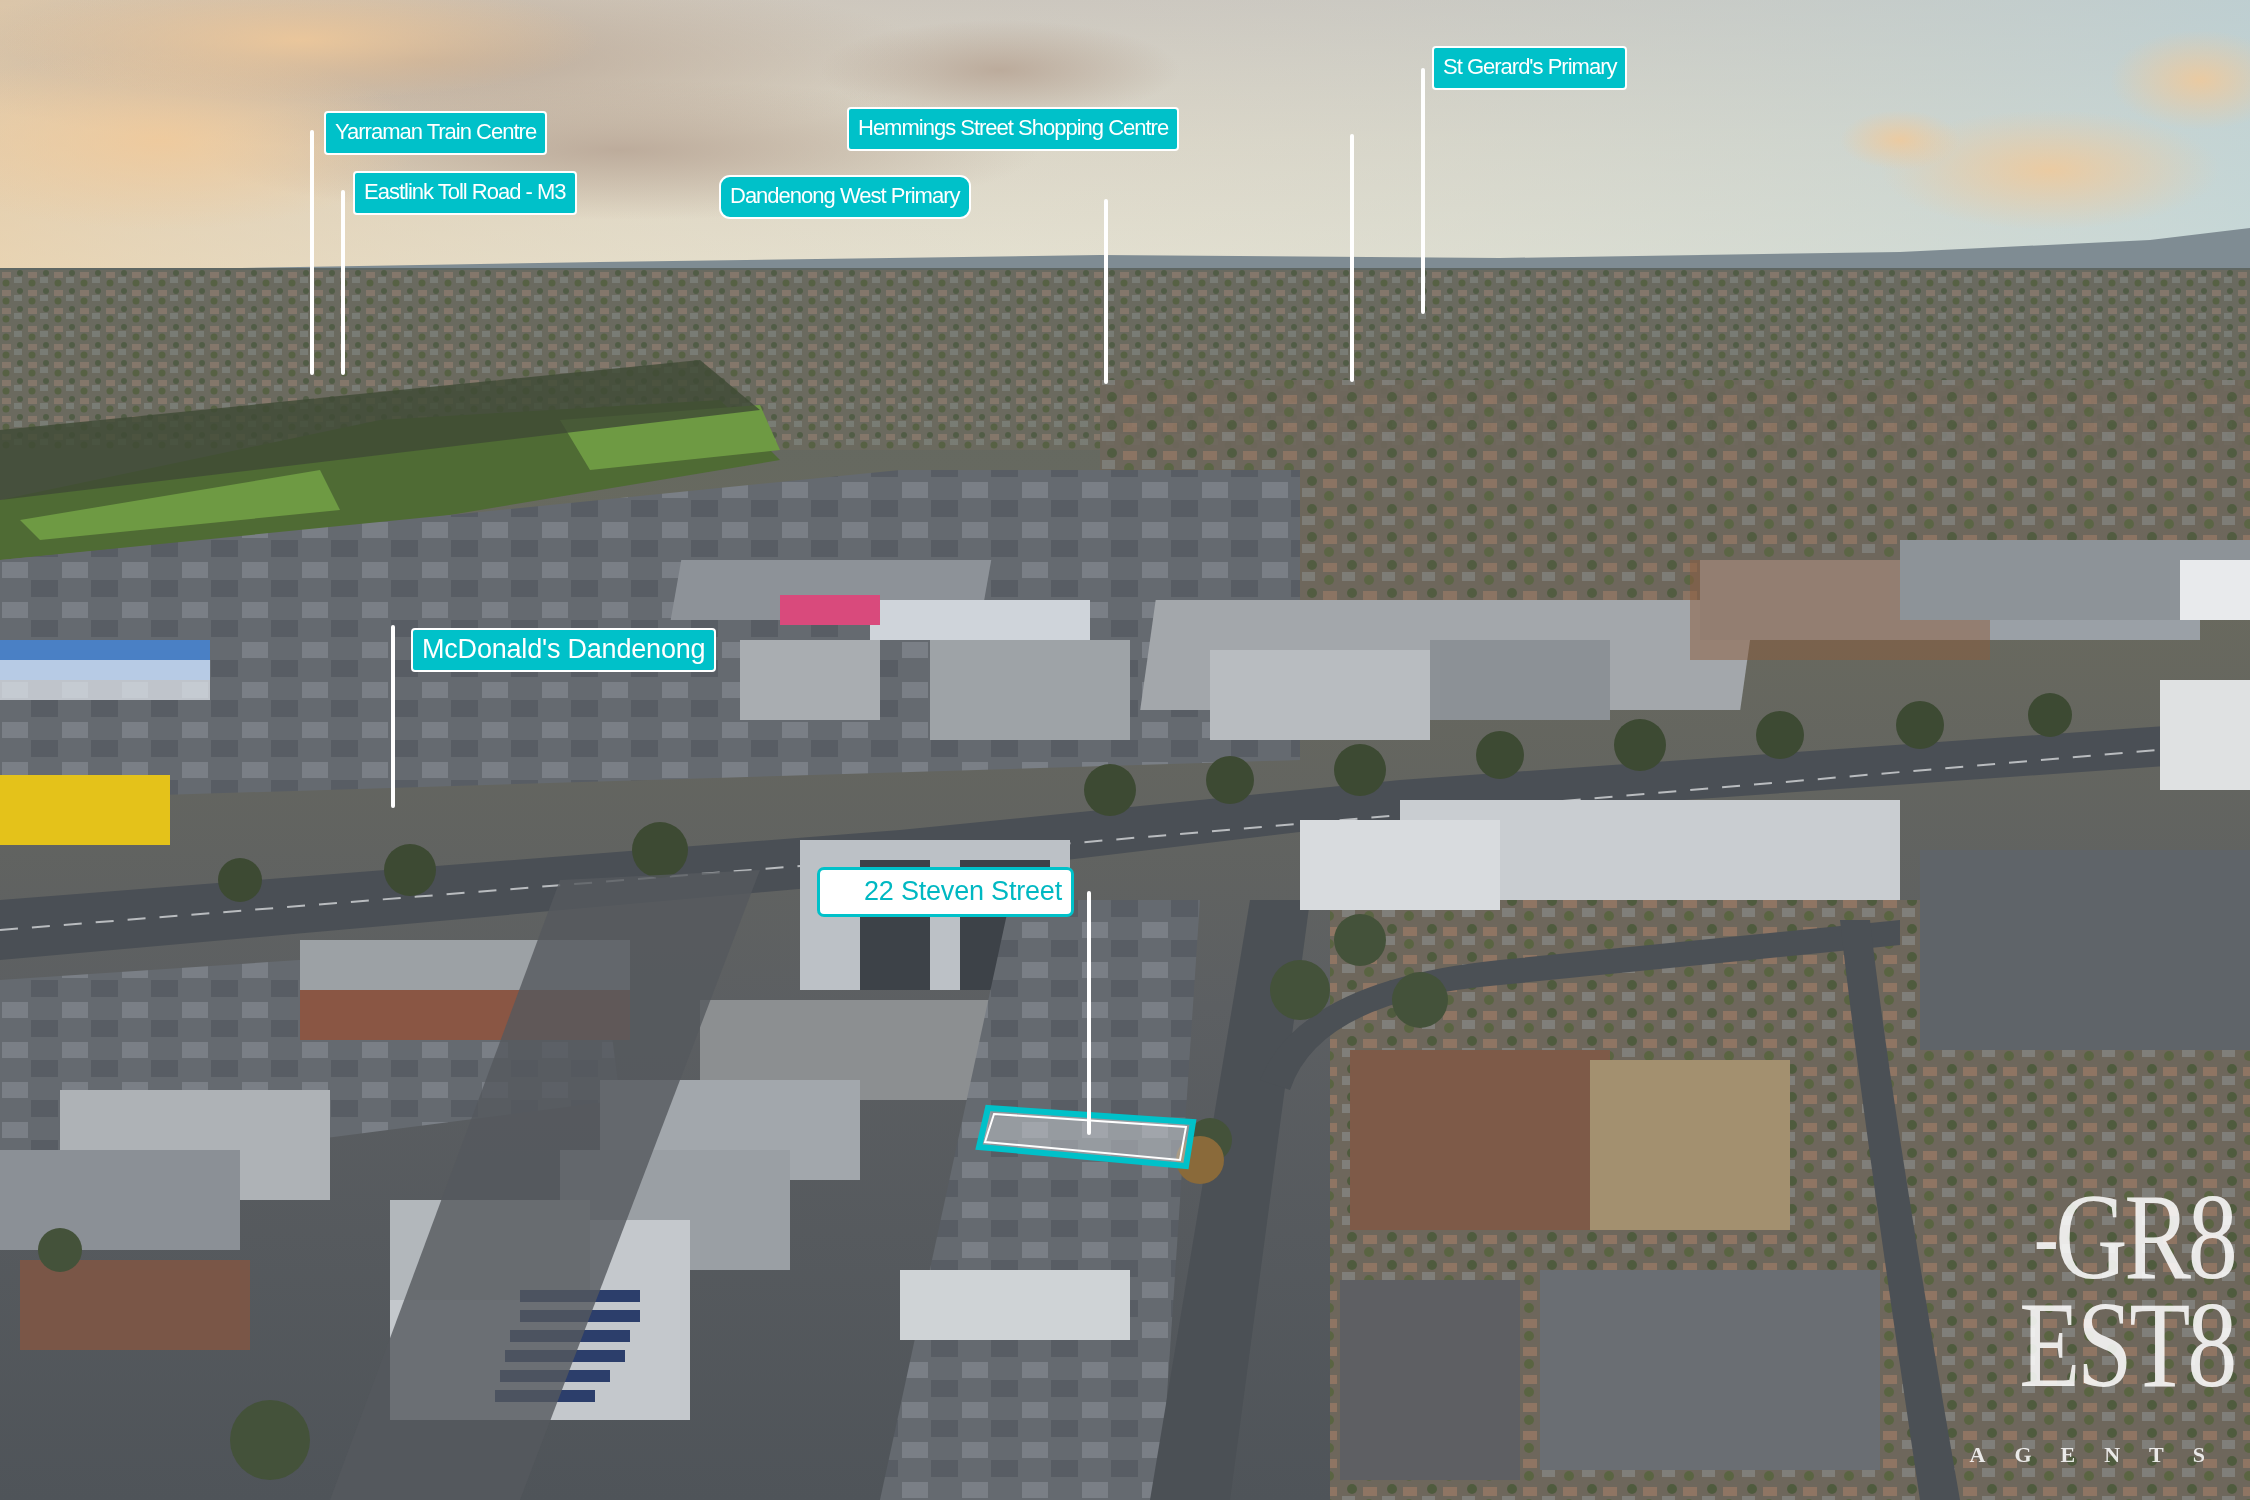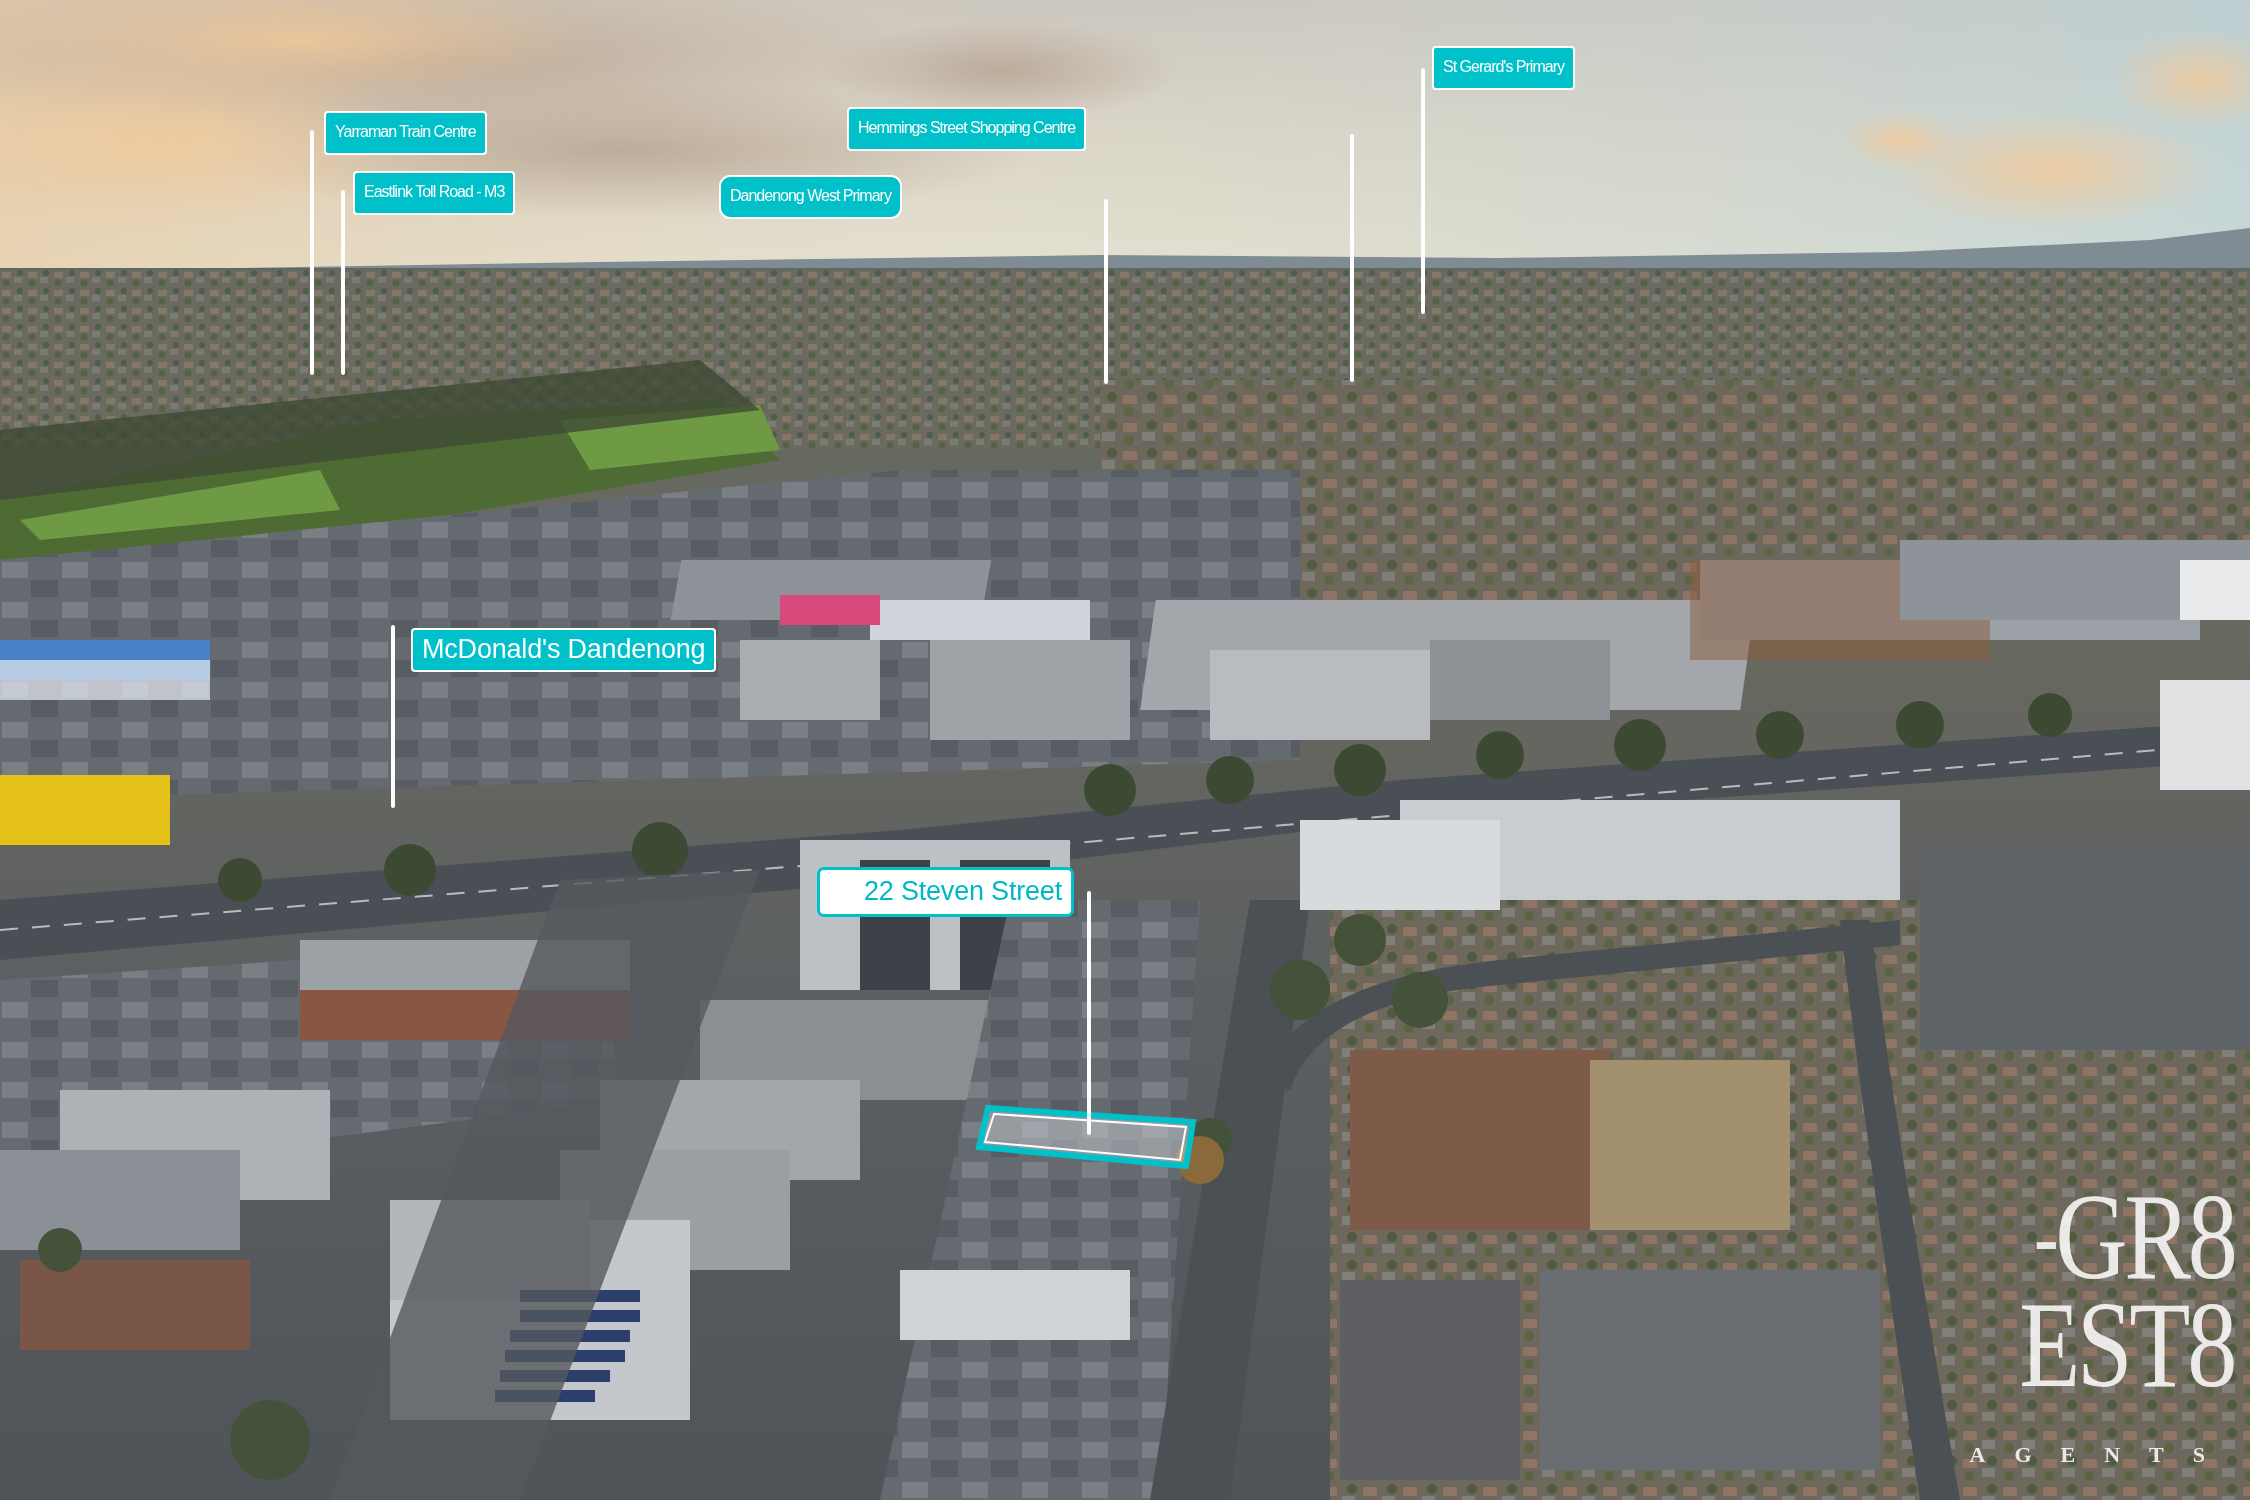--- a/index.html
+++ b/index.html
@@ -17,21 +17,21 @@
     font-size: 27px;
     line-height: 38px;
     padding: 0 9px;
     border: 2px solid #ffffff;
     border-radius: 4px;
     white-space: nowrap;
     box-sizing: border-box;
     height: 44px;
     letter-spacing: -0.2px;
   }
-  .label.condensed { font-size: 16px; letter-spacing: -1px; }
+  .label.condensed { font-size: 22px; letter-spacing: -1px; }
   .label.subject {
     background: #ffffff;
     color: #00b8c2;
     border: 3px solid #00c1c9;
     border-radius: 7px;
     font-size: 27px;
   }
   .pin {
     position: absolute;
     width: 4px;

